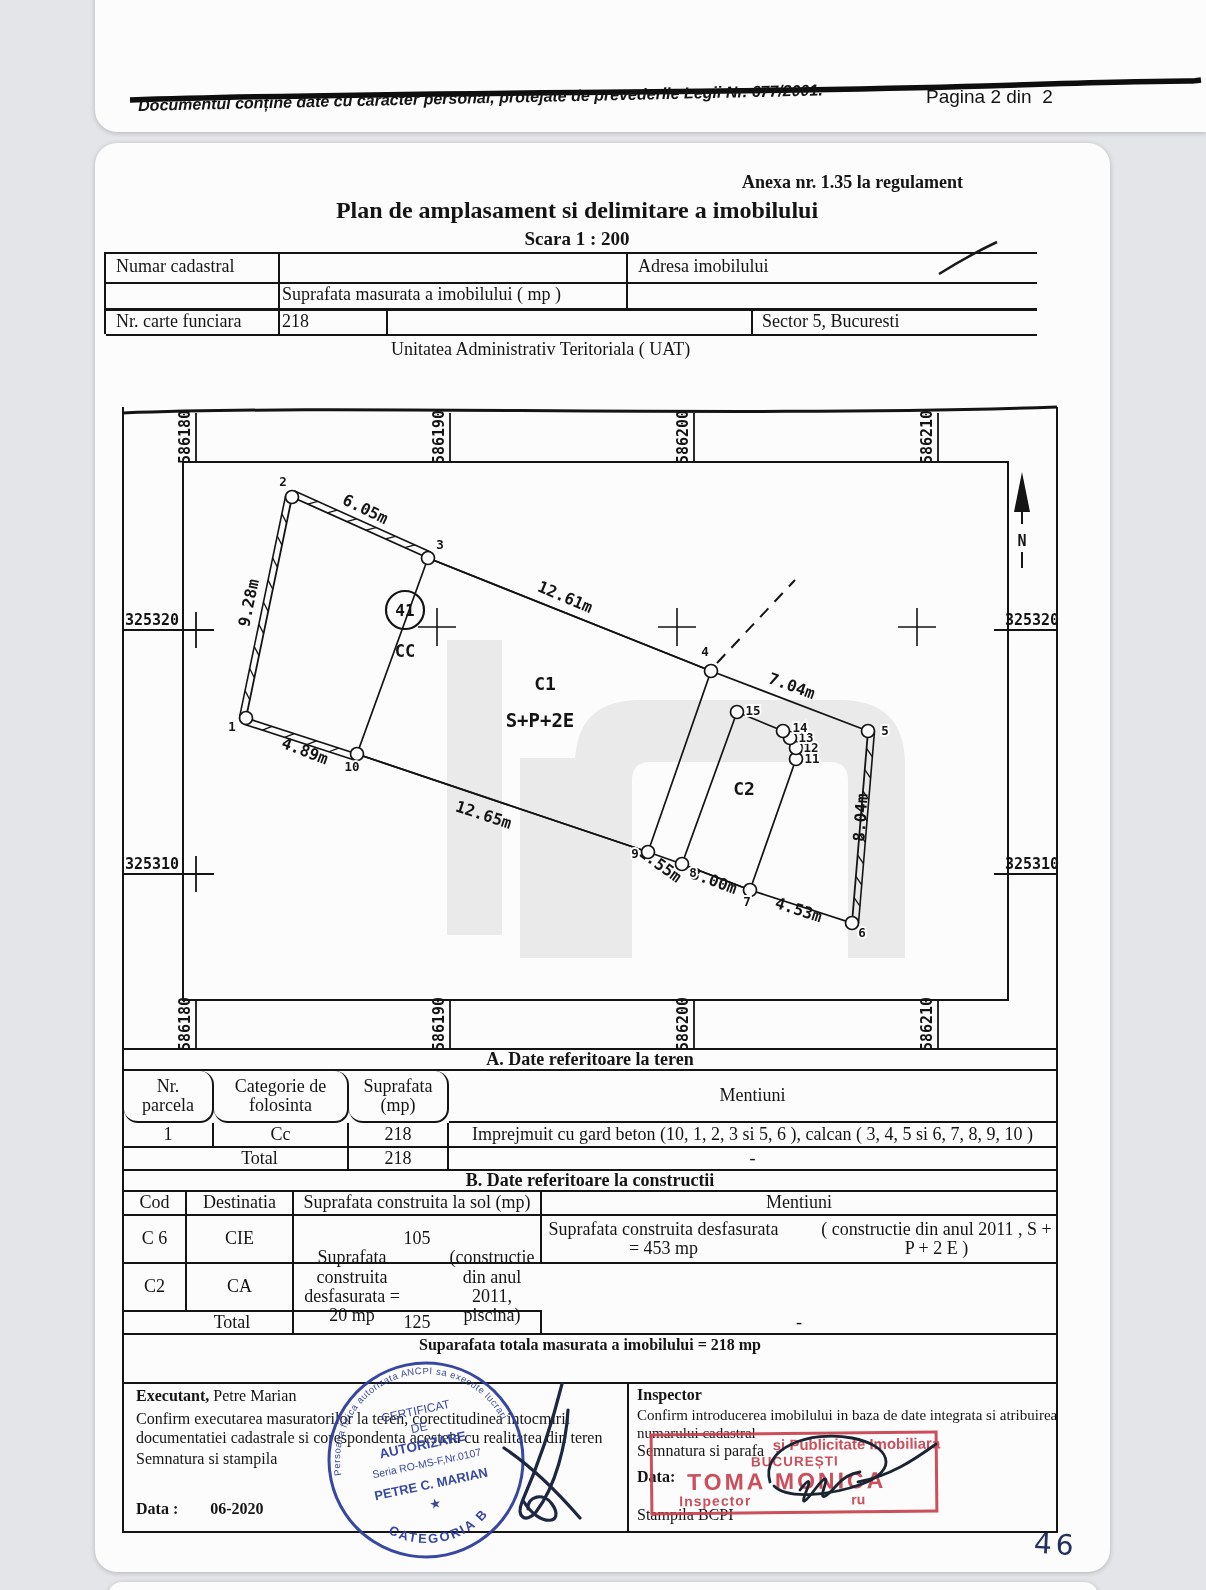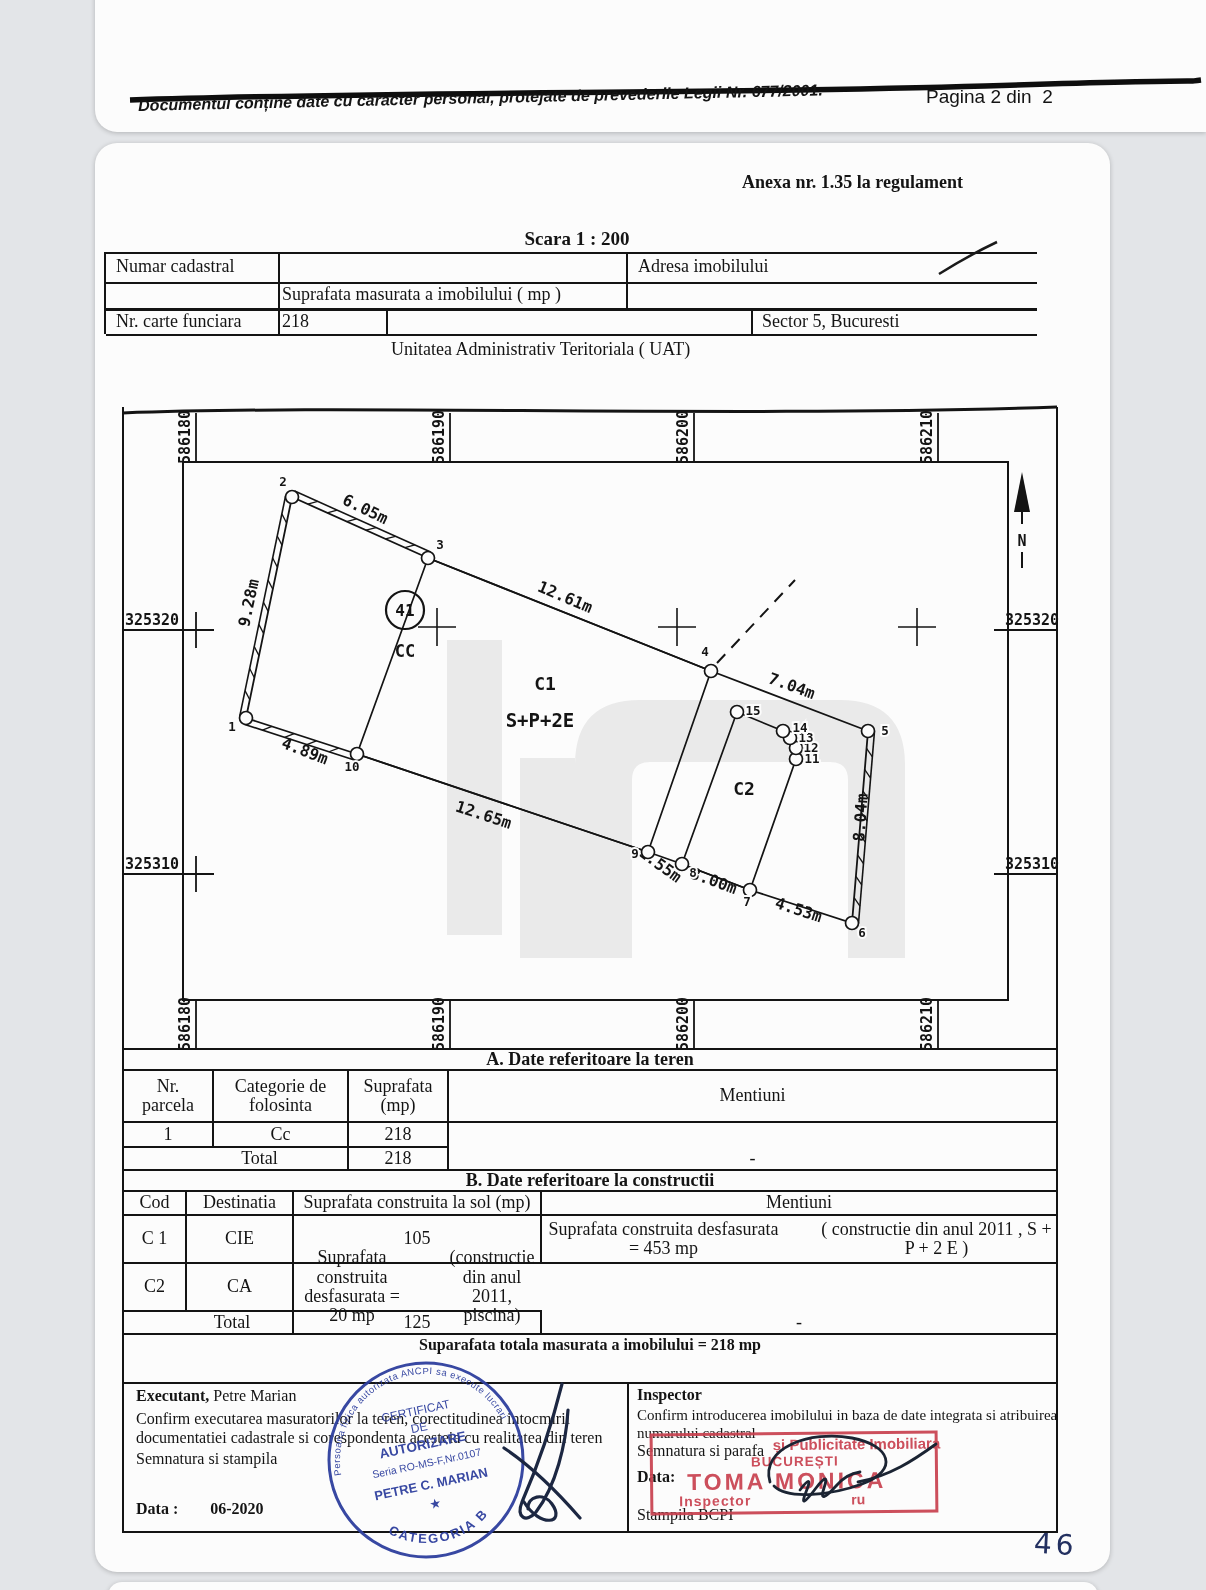--- a/index.html
+++ b/index.html
@@ -20,21 +20,21 @@
   .hl{position:absolute;background:#141414;height:2px;}
   .vl{position:absolute;background:#141414;width:2px;}
   .cell{position:absolute;white-space:nowrap;}
   .ctr{text-align:left;margin-top:28px;}
   
   .grid{position:absolute;display:grid;box-sizing:border-box;background:transparent;font-size:18px;}
   .grid>div{box-sizing:border-box;display:flex;align-items:center;justify-content:center;text-align:center;line-height:1.08;}
   .bb{border-bottom:2px solid #141414;}
   .br{border-right:2px solid #141414;}
   .bold{font-weight:bold;}
-  .pre{white-space:pre-line;}
+  .pre{white-space:pre-line;border-radius:14px;}
   .tblA{left:122px;top:1048px;width:936px;border:2px solid #141414;border-bottom:none;grid-template-columns:90px 135px 100px 607px;grid-template-rows:21px 52px 25px 23px;}
   .tblB{left:122px;top:1171px;width:936px;border-left:2px solid #141414;border-right:2px solid #141414;grid-template-columns:63px 107px 248px 514px;grid-template-rows:21px 24px 48px 48px 23px;}
   .span4{grid-column:1/5;}
   .span2{grid-column:1/3;padding-left:48px;}
   .m2l{display:flex;gap:32px;}
   .totblock{left:122px;top:1335px;width:936px;height:47px;border-left:2px solid #141414;border-right:2px solid #141414;box-sizing:border-box;}
   .totline{position:absolute;left:0;width:100%;text-align:center;font-weight:bold;font-size:16px;}
   
   .footer{left:122px;top:1382px;width:936px;height:151px;border:2px solid #141414;box-sizing:border-box;}
   .footer .txt{position:absolute;white-space:nowrap;}
@@ -56,20 +56,21 @@
   <div class="card next"></div>
 
   <svg class="abs" style="left:105px;top:74px;" width="1101" height="36">
     <path d="M25,26 C300,17 620,20 880,12 S1070,9 1096,6" fill="none" stroke="#0e0e0e" stroke-width="5.5"></path>
   </svg>
 
   <div class="abs disclaimer">Documentul conține date cu caracter personal, protejate de prevederile Legii Nr. 677/2001.</div>
   <div class="abs pagenum">Pagina 2 din  2</div>
 
   <div class="abs annex">Anexa nr. 1.35 la regulament</div>
+  <div class="abs doctitle">Plan de amplasament si delimitare a imobilului</div>
   <div class="abs docscale">Scara 1 : 200</div>
 
   <div class="abs idtbl">
     <div class="hl" style="left:0;top:0;width:931px;"></div>
     <div class="hl" style="left:0;top:30px;width:931px;"></div>
     <div class="hl" style="left:0;top:56px;width:931px;height:3px;"></div>
     <div class="hl" style="left:0;top:82px;width:931px;"></div>
     <div class="vl" style="left:172px;top:0;height:82px;"></div>
     <div class="vl" style="left:520px;top:0;height:56px;"></div>
     <div class="vl" style="left:280px;top:56px;height:26px;"></div>
@@ -220,33 +221,34 @@
     <div class="br bb pre">Nr.
 parcela</div>
     <div class="br bb pre">Categorie de
 folosinta</div>
     <div class="br bb pre">Suprafata
 (mp)</div>
     <div class="bb">Mentiuni</div>
     <div class="br bb">1</div>
     <div class="br bb">Cc</div>
     <div class="br bb">218</div>
+    <div class="bb">Imprejmuit cu gard beton (10, 1, 2, 3 si 5, 6 ), calcan ( 3, 4, 5 si 6, 7, 8, 9, 10 )</div>
     <div class="span2 br bb">Total</div>
     <div class="br bb">218</div>
     <div class="bb">-</div>
   </div>
 
   <div class="grid tblB">
     <div class="span4 bold bb">B. Date referitoare la constructii</div>
     <div class="br bb">Cod</div>
     <div class="br bb">Destinatia</div>
     <div class="br bb">Suprafata construita la sol (mp)</div>
     <div class="bb">Mentiuni</div>
 
-    <div class="br bb">C 1</div>
+    <div class="br bb">C 6</div>
     <div class="br bb">CIE</div>
     <div class="br bb">105</div>
     <div class="bb m2l">
       <span>Suprafata construita desfasurata = 453 mp</span>
       <span>( constructie din anul 2011 , S + P + 2 E )</span>
     </div>
 
     <div class="br bb">C2</div>
     <div class="br bb">CA</div>
     <div class="bb m2l">

